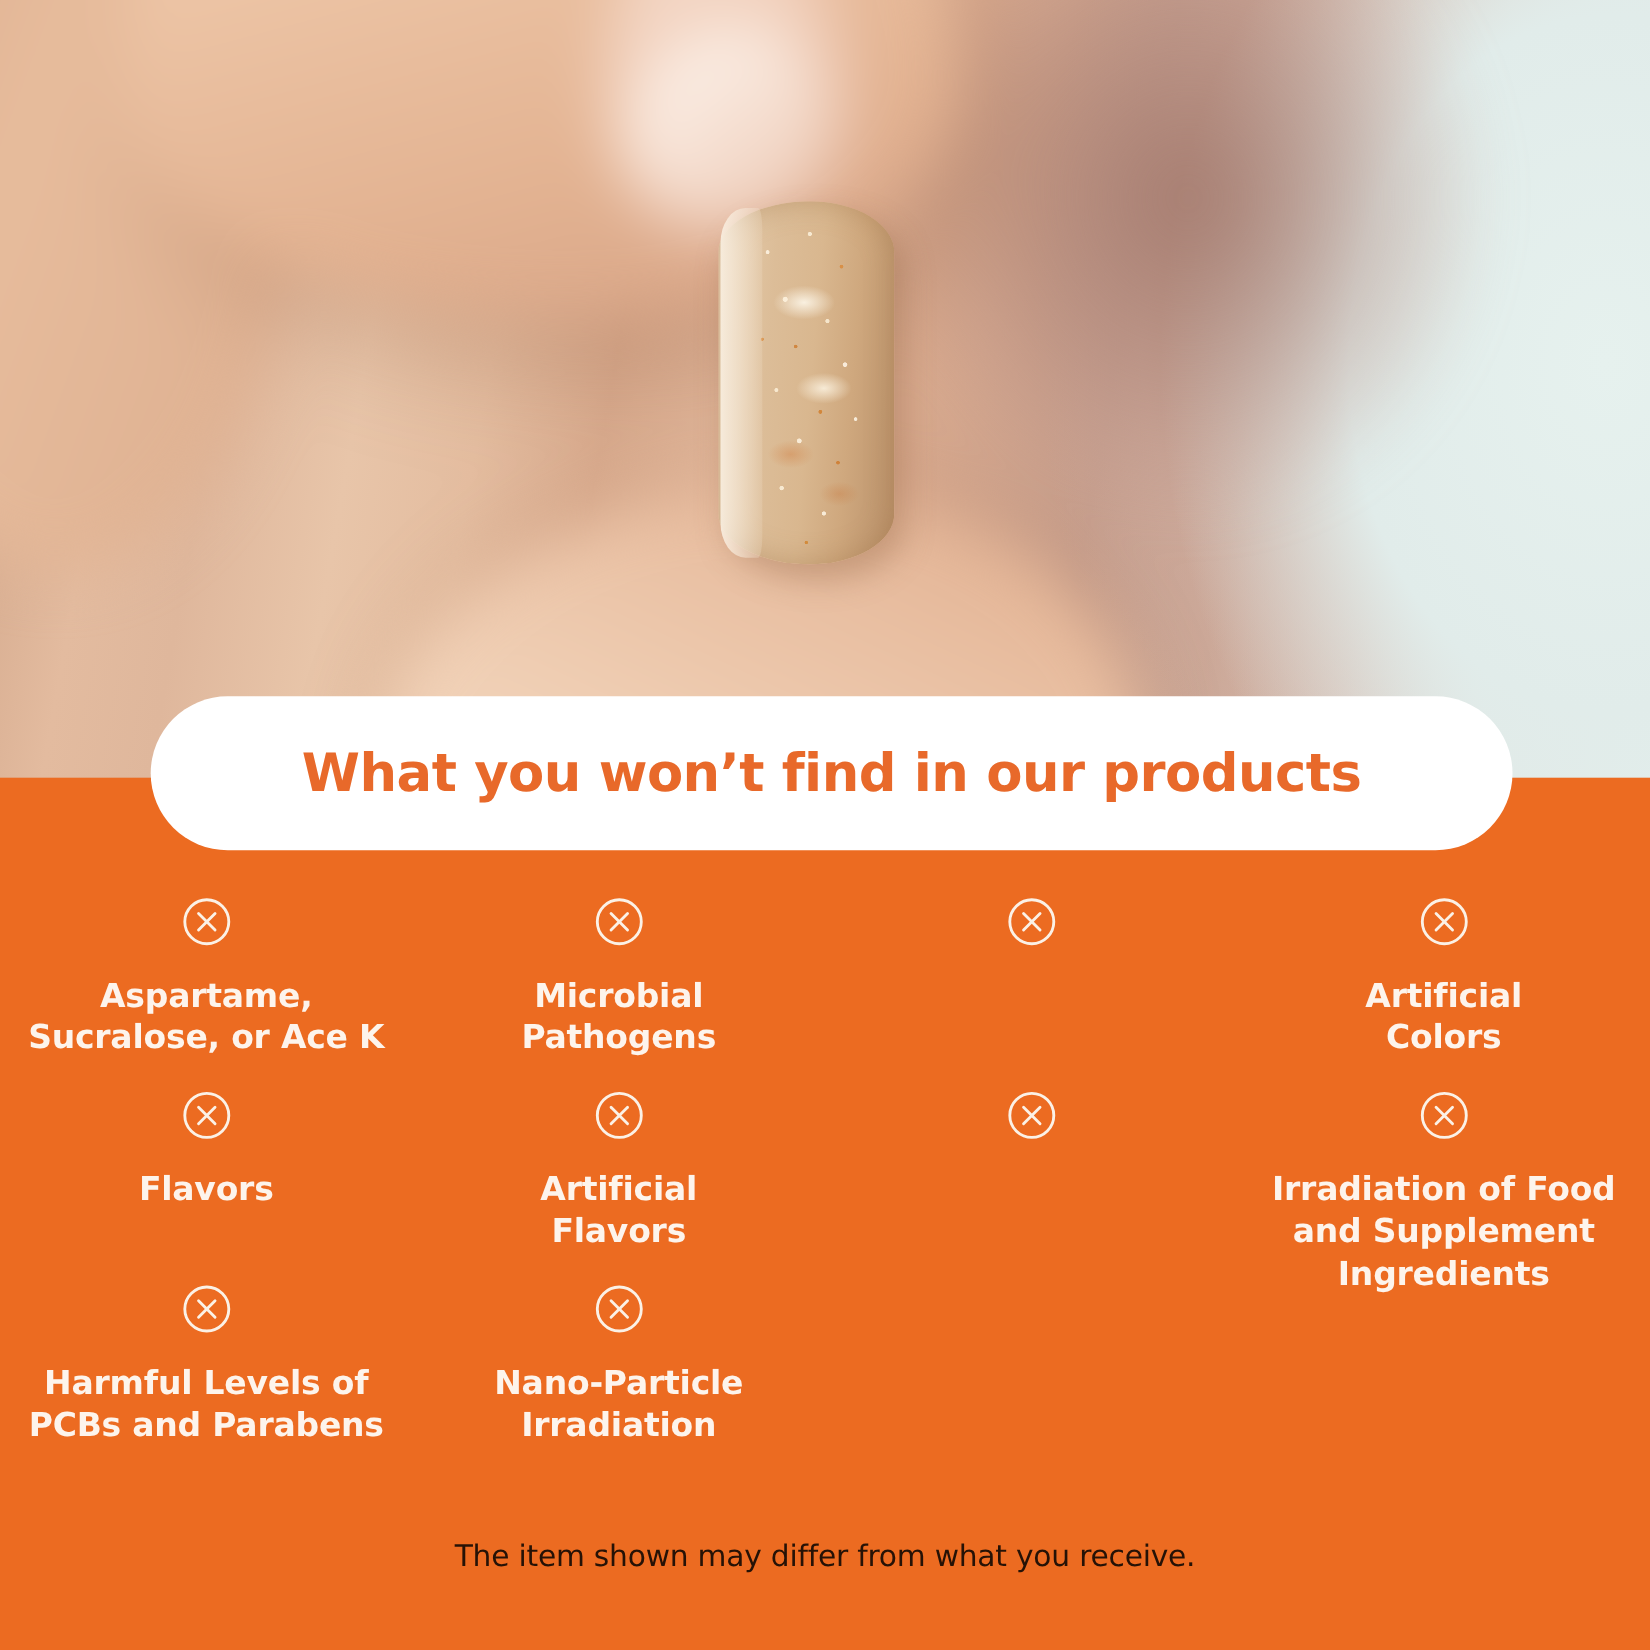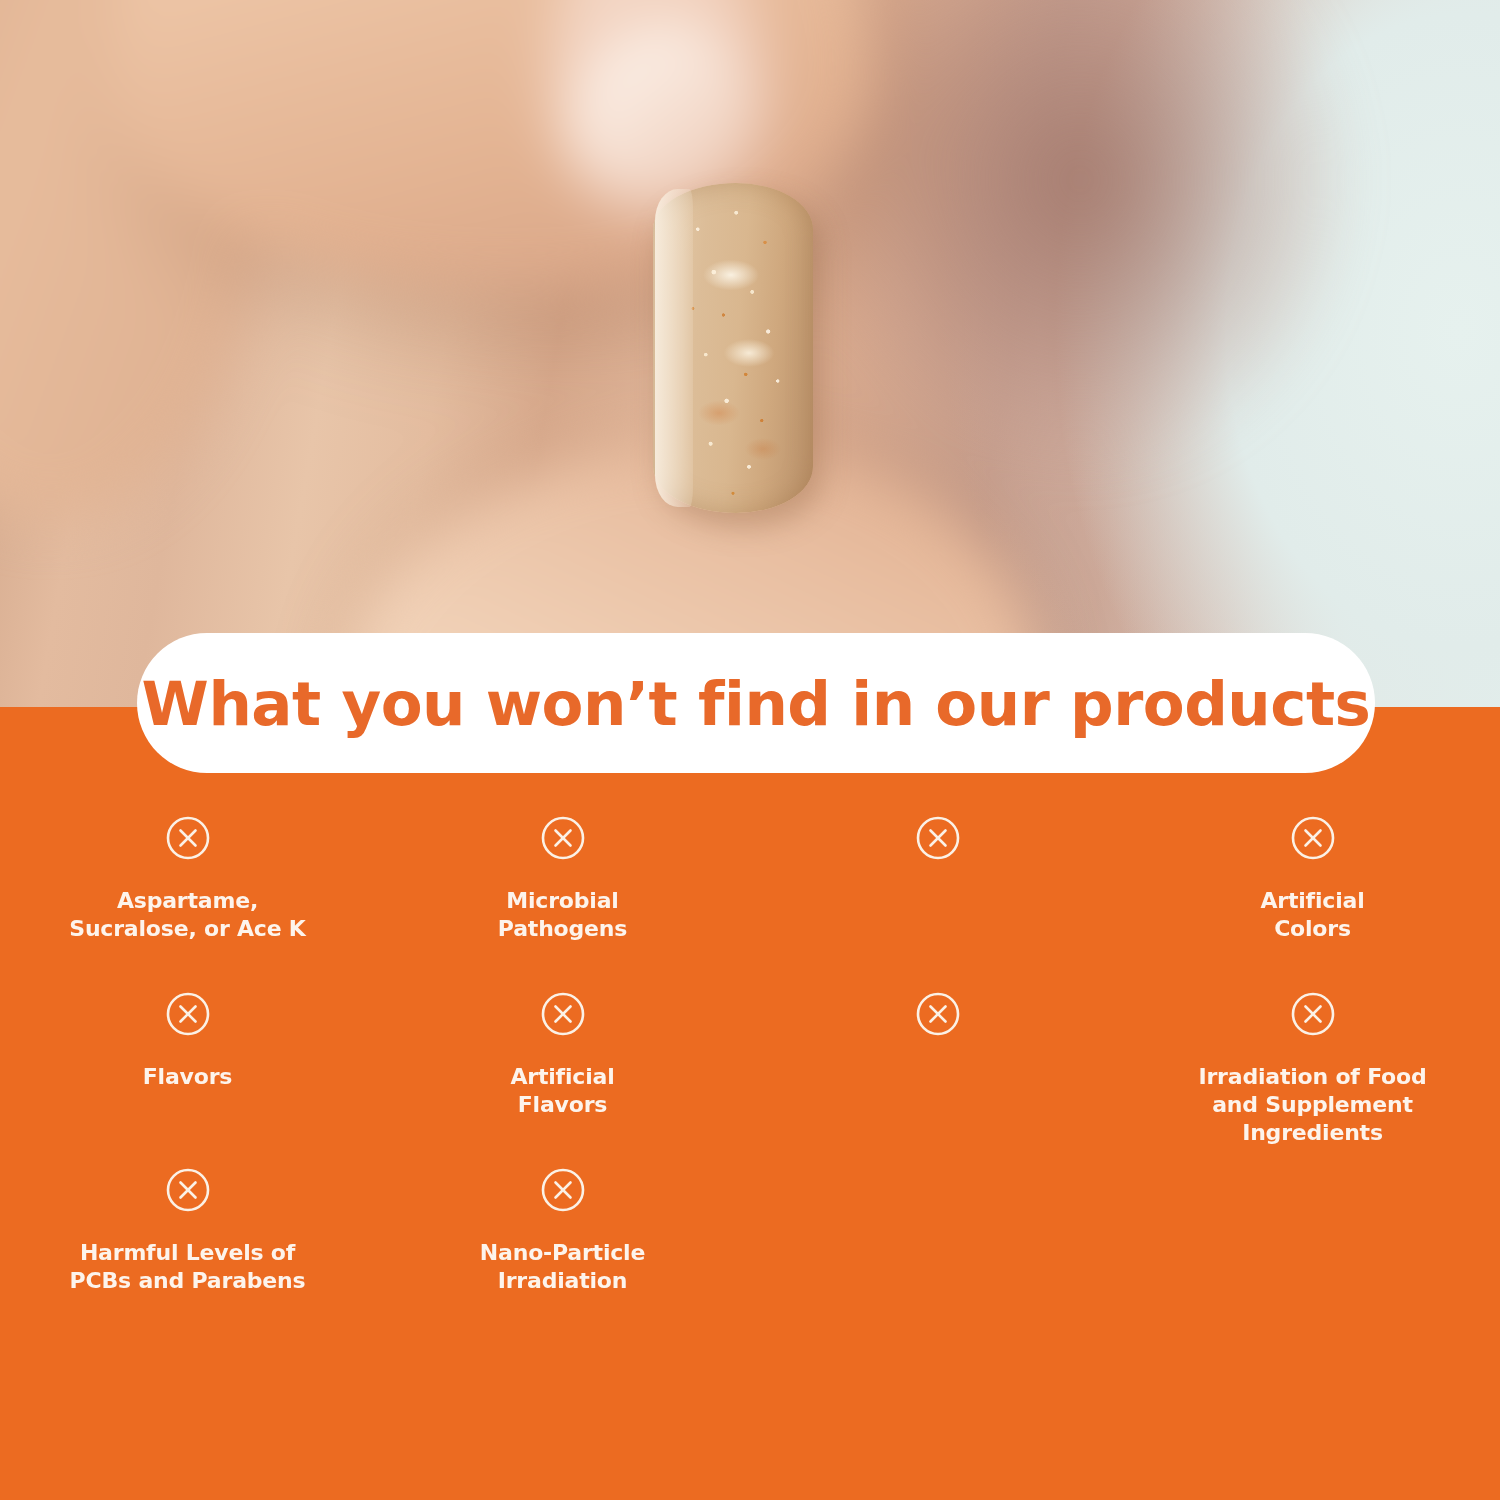--- a/index.html
+++ b/index.html
@@ -102,21 +102,21 @@
   }
 
   
   #banner {
     position:absolute; left:137px; top:633px; width:1238px; height:140px;
     background:#ffffff; border-radius:70px;
     display:flex; align-items:center; justify-content:center;
     z-index:5;
   }
   #banner-title {
-    font-size:61px; line-height:1; color:#E8692A;
+    font-size:48px; line-height:1; color:#E8692A;
     font-weight:600; letter-spacing:-0.5px; white-space:nowrap;
     font-family:"DejaVu Sans", sans-serif;
   }
   #banner-title .strong { font-weight:800; }
 
   
   #panel {
     position:absolute; left:0; top:707px; width:1500px; height:793px;
     background:#EC6B21; z-index:1;
   }
@@ -128,21 +128,21 @@
     grid-auto-rows:176px;
     row-gap:0;
   }
   .cell { display:flex; flex-direction:column; align-items:center; }
   .xicon { width:46px; height:46px; display:block; flex:0 0 auto; }
   .cell-label {
     margin-top:26px;
     color:#FDF4EC;
     font-family:"DejaVu Sans", sans-serif;
     font-weight:700;
-    font-size:22px;
+    font-size:30px;
     line-height:1.28;
     text-align:center;
     max-width:330px;
     white-space:pre-line;
     letter-spacing:-0.2px;
   }
 
   #footnote {
     position:absolute; left:0; top:693px; width:1500px; text-align:center;
     color:#261206; font-size:27px; font-weight:500;
@@ -288,13 +288,14 @@
             <line x1="15.5" y1="15.5" x2="30.5" y2="30.5" stroke="#FBF1E6" stroke-width="2.6" stroke-linecap="round"></line>
             <line x1="30.5" y1="15.5" x2="15.5" y2="30.5" stroke="#FBF1E6" stroke-width="2.6" stroke-linecap="round"></line>
           </svg>
       </span>
       <div class="cell-label">Nano-Particle
 Irradiation</div>
     </div>
 
   </div>
 
+  <div id="footnote">The item shown may differ from what you receive.</div>
 </div>
 
 </body></html>

